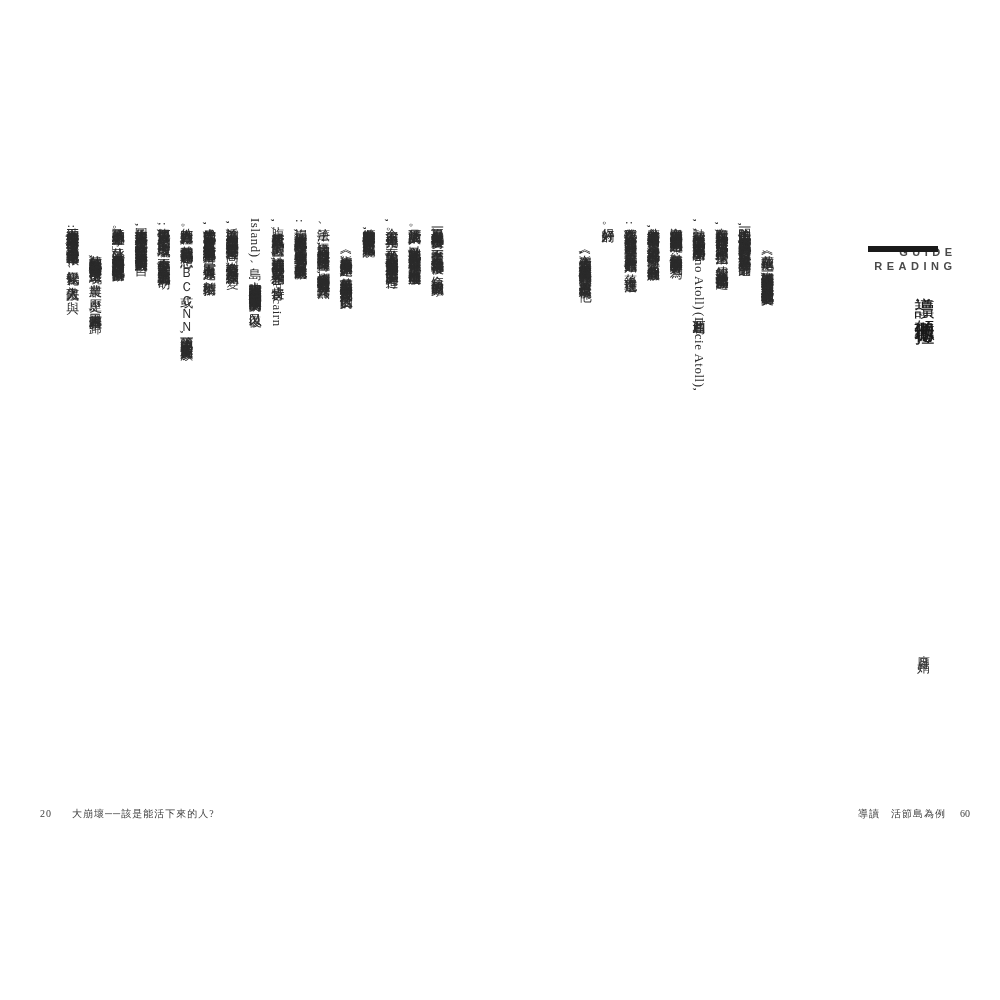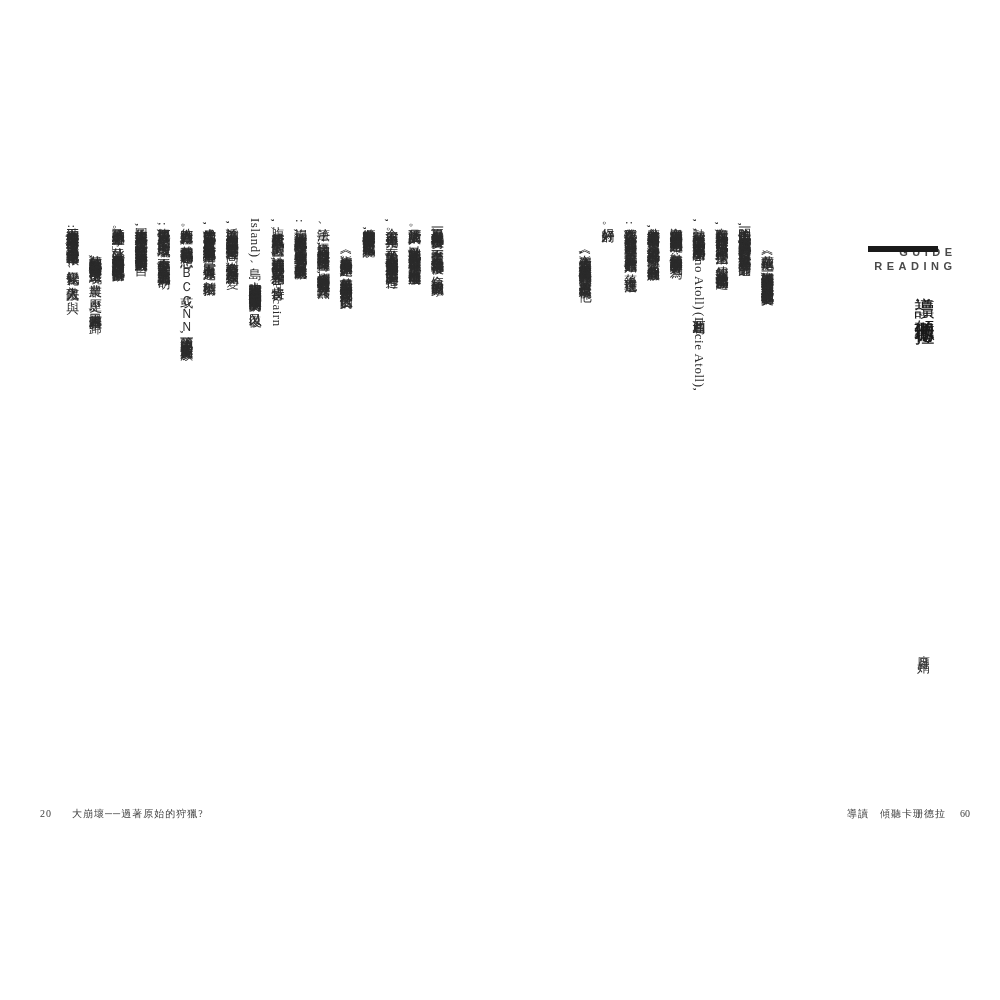--- a/index.html
+++ b/index.html
@@ -74,21 +74,21 @@
         <p class="col">活節島為例,島上曾有茂密的森林,棕櫚樹足足有二十公尺高、樹幹有九十公分粗,如今一棵不剩,變</p>
         <p class="col">成光禿禿的荒島,岸邊矗立一尊尊石人雕像,像是默默地為這個曾經富足、有巨石人像搬運、雕刻技術</p>
         <p class="col">的人類社會做見證。戴蒙還把我們拉到現今,想想ＢＢＣ或ＣＮＮ鏡頭下的盧安達,胡圖族人為了種族</p>
         <p class="col">仇恨屠殺圖西族人;更可怕的是,在環境敗壞、生存不易的狀況下,為了爭奪一丁點的土地與資源,胡</p>
         <p class="col">圖族人也把同族人殺了,就像倖存者說的:「沒有錢幫孩子買鞋的人,把有錢幫孩子買鞋的人殺了,自</p>
         <p class="col">己的孩子就不必赤腳上學。」此外,本書也以美國蒙大拿州和澳洲為例,戳破現代社會富裕的假象。</p>
         <p class="col">　　戴蒙抽絲剝繭地檢驗好幾個人類社會的體質,從生態環境、農業、歷史、人口等具體資料下手,歸</p>
         <p class="col">納出五個社會崩壞的重大線索:盲目破壞生態環境(不自覺地斬斷生存命根)、氣候變化、敵人入侵、與</p>
       </div>
     <footer class="footer footer-left">
-      <span>20</span><span class="ft-title">大崩壞──過著原始的狩獵?</span>
+      <span>20</span><span class="ft-title">大崩壞──該是能活下來的人?</span>
     </footer>
   </section>
 
   <section class="page right">
     <div class="eyebrow">
       <div>GUIDE</div>
       <div>READING</div>
     </div>
     <div class="title-bar"></div>
     <h1 class="chapter-title">導讀　傾聽卡珊德拉</h1>
@@ -98,17 +98,17 @@
         <p class="col">明的跑道上一馬當先,發展出威力強大的武器與驚人的科技,累積財富,成為世界超級霸權;有的卻還</p>
         <p class="col">在起跑點上打轉,停留在石器時代,過著原始的狩獵/採集生活。儘管如此,全球化已是抵擋不住的趨</p>
         <p class="col">勢,即使是地球最偏遠的一隅,如太平洋東南小小的奧埃諾島(Oeno Atoll)和迪西島(Docie Atoll),</p>
         <p class="col">海灘上都還撿得到從日本漂流過來的三德利威士忌角瓶。難怪新幾內亞部落的亞力會有不平之鳴:「為</p>
         <p class="col">什麼白人能製造這麼多的貨物,運來這裡?我們黑人就沒搞出什麼名堂?」然而,人類各個社會的勝敗</p>
         <p class="col">並非恆久不變:有的社會雖然文明昌隆,極其繁盛,早就滅亡了;有的社會雖然原始、落後,現在還活</p>
         <p class="col">得好好的。</p>
         <p class="col">　　在《大崩壞》這本續篇中,戴蒙挑選幾個具有代表性的人類社會/文明,放在歷史長河中檢視,他</p>
       </div>
     <footer class="footer footer-right">
-      <span>導讀</span><span class="ft-chap">傾聽卡珊德拉</span><span class="ft-num">60</span>
+      <span>導讀</span><span class="ft-chap">活節島為例</span><span class="ft-num">60</span>
     </footer>
   </section>
 
 </div>
 
 </body></html>

